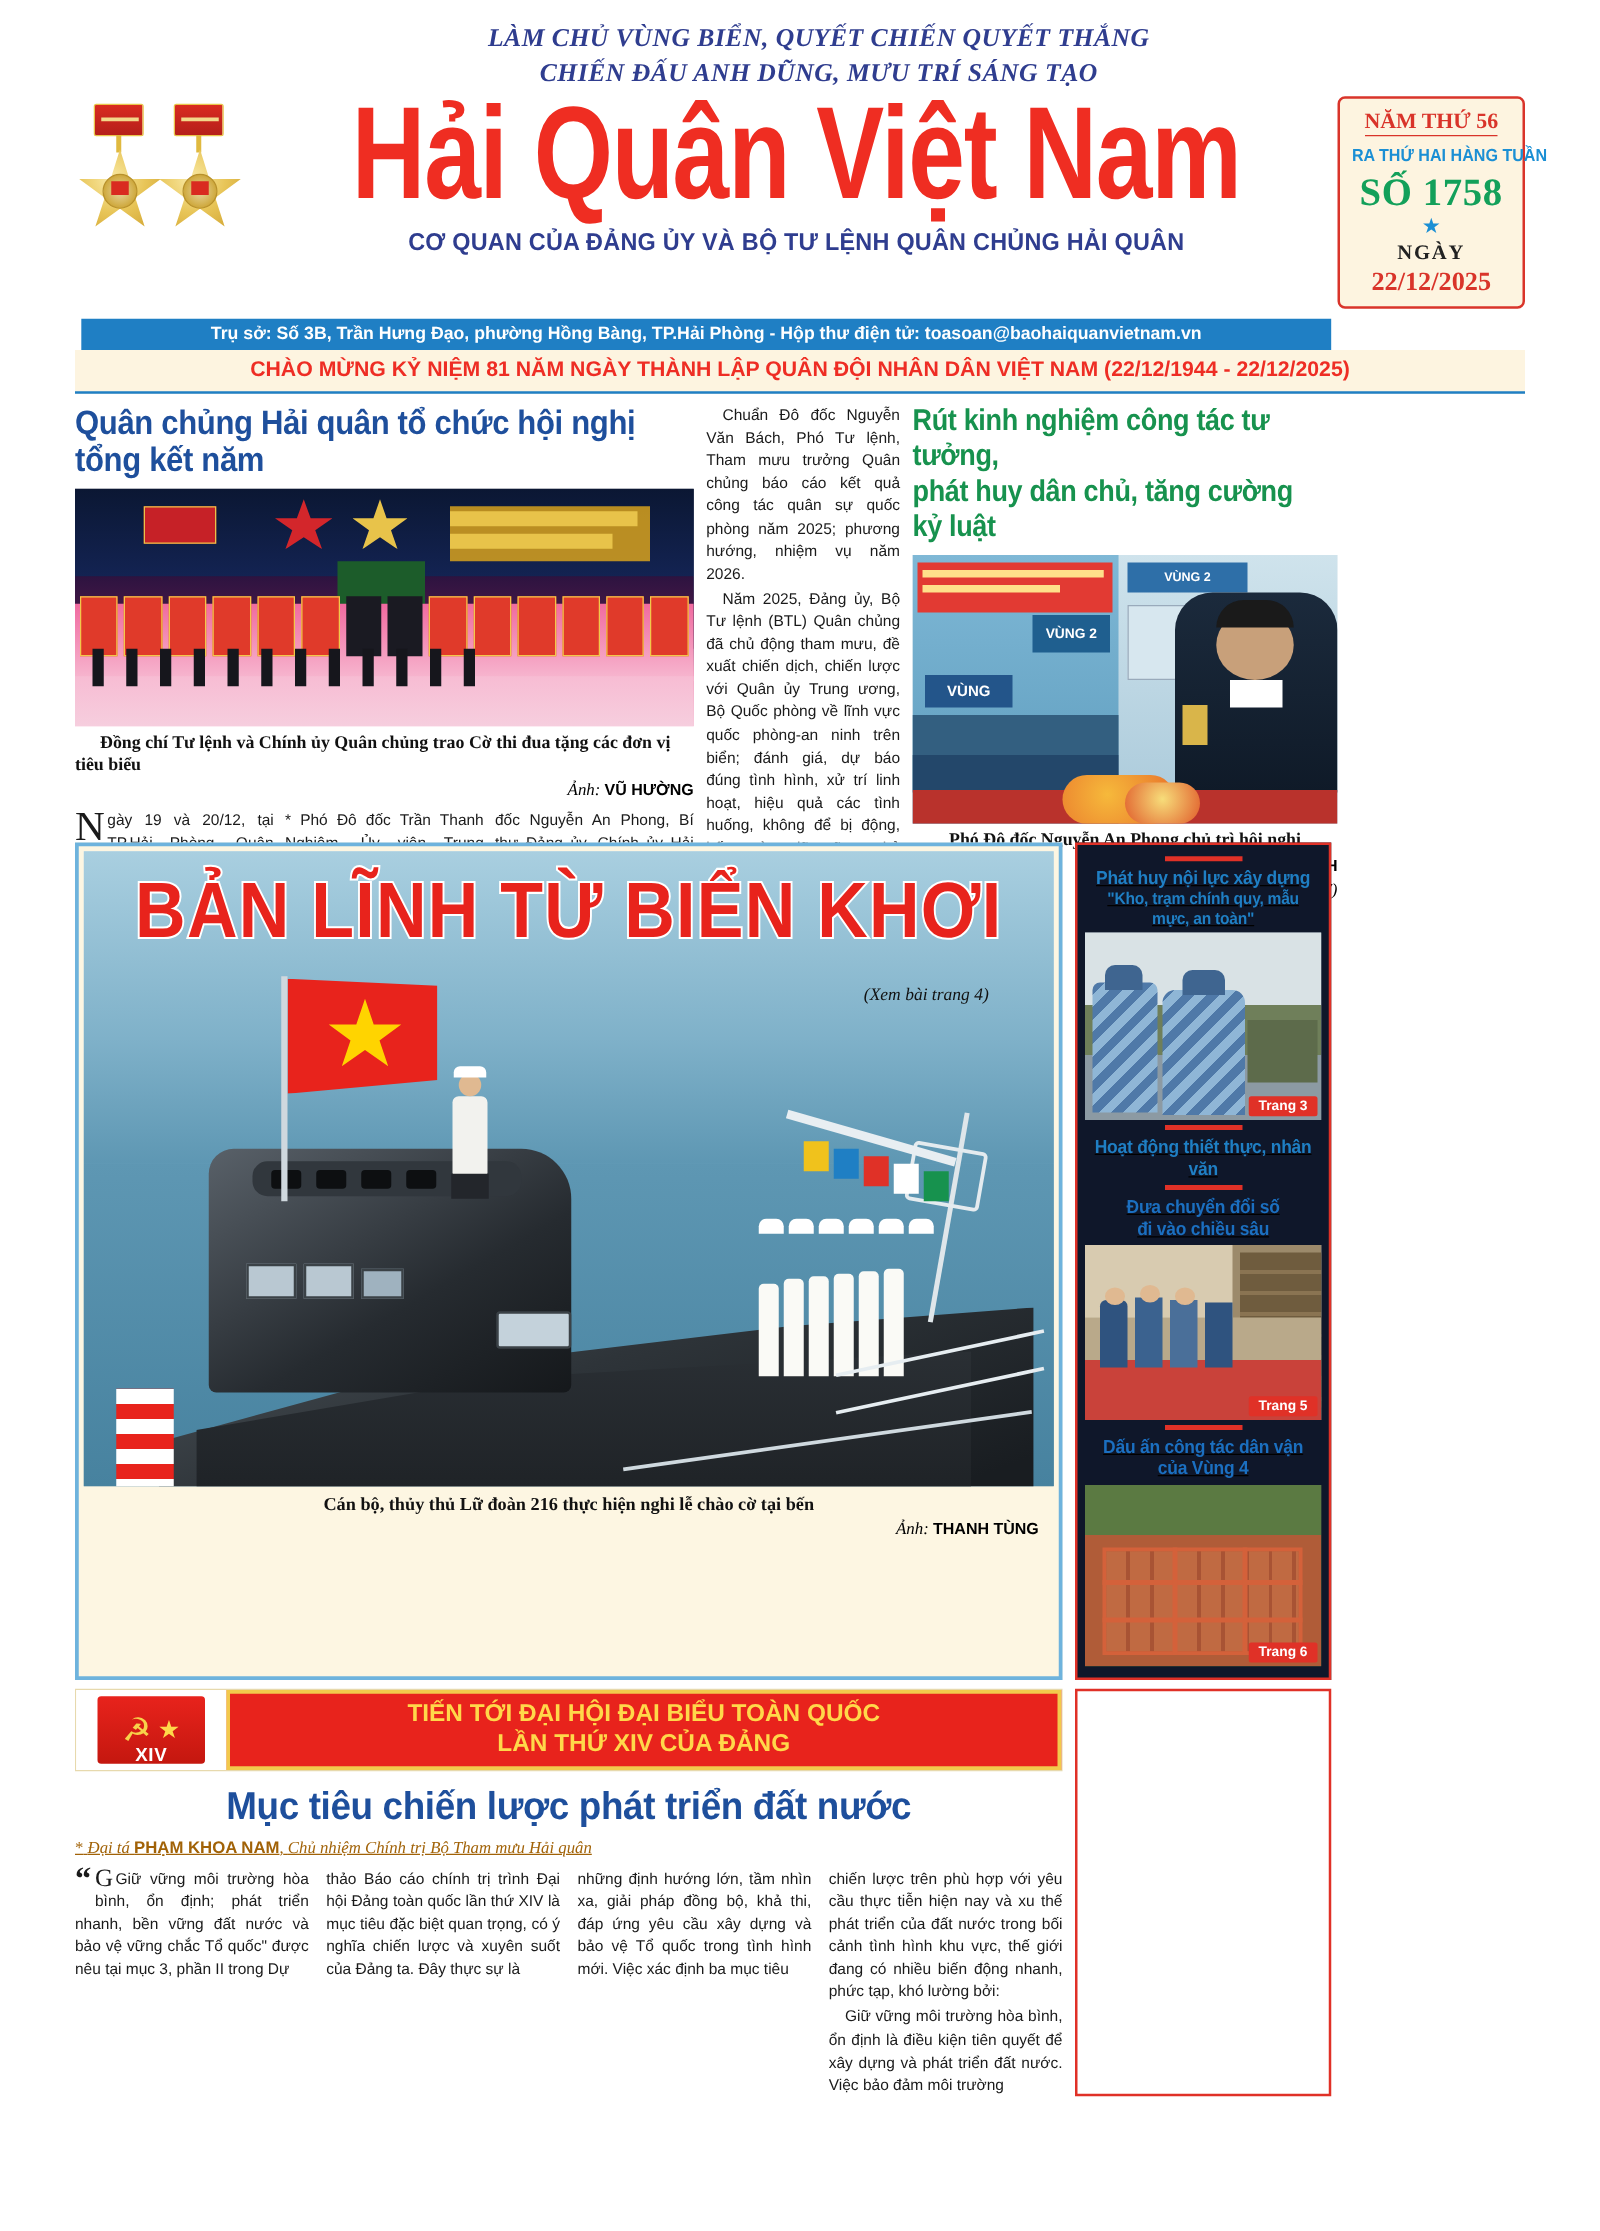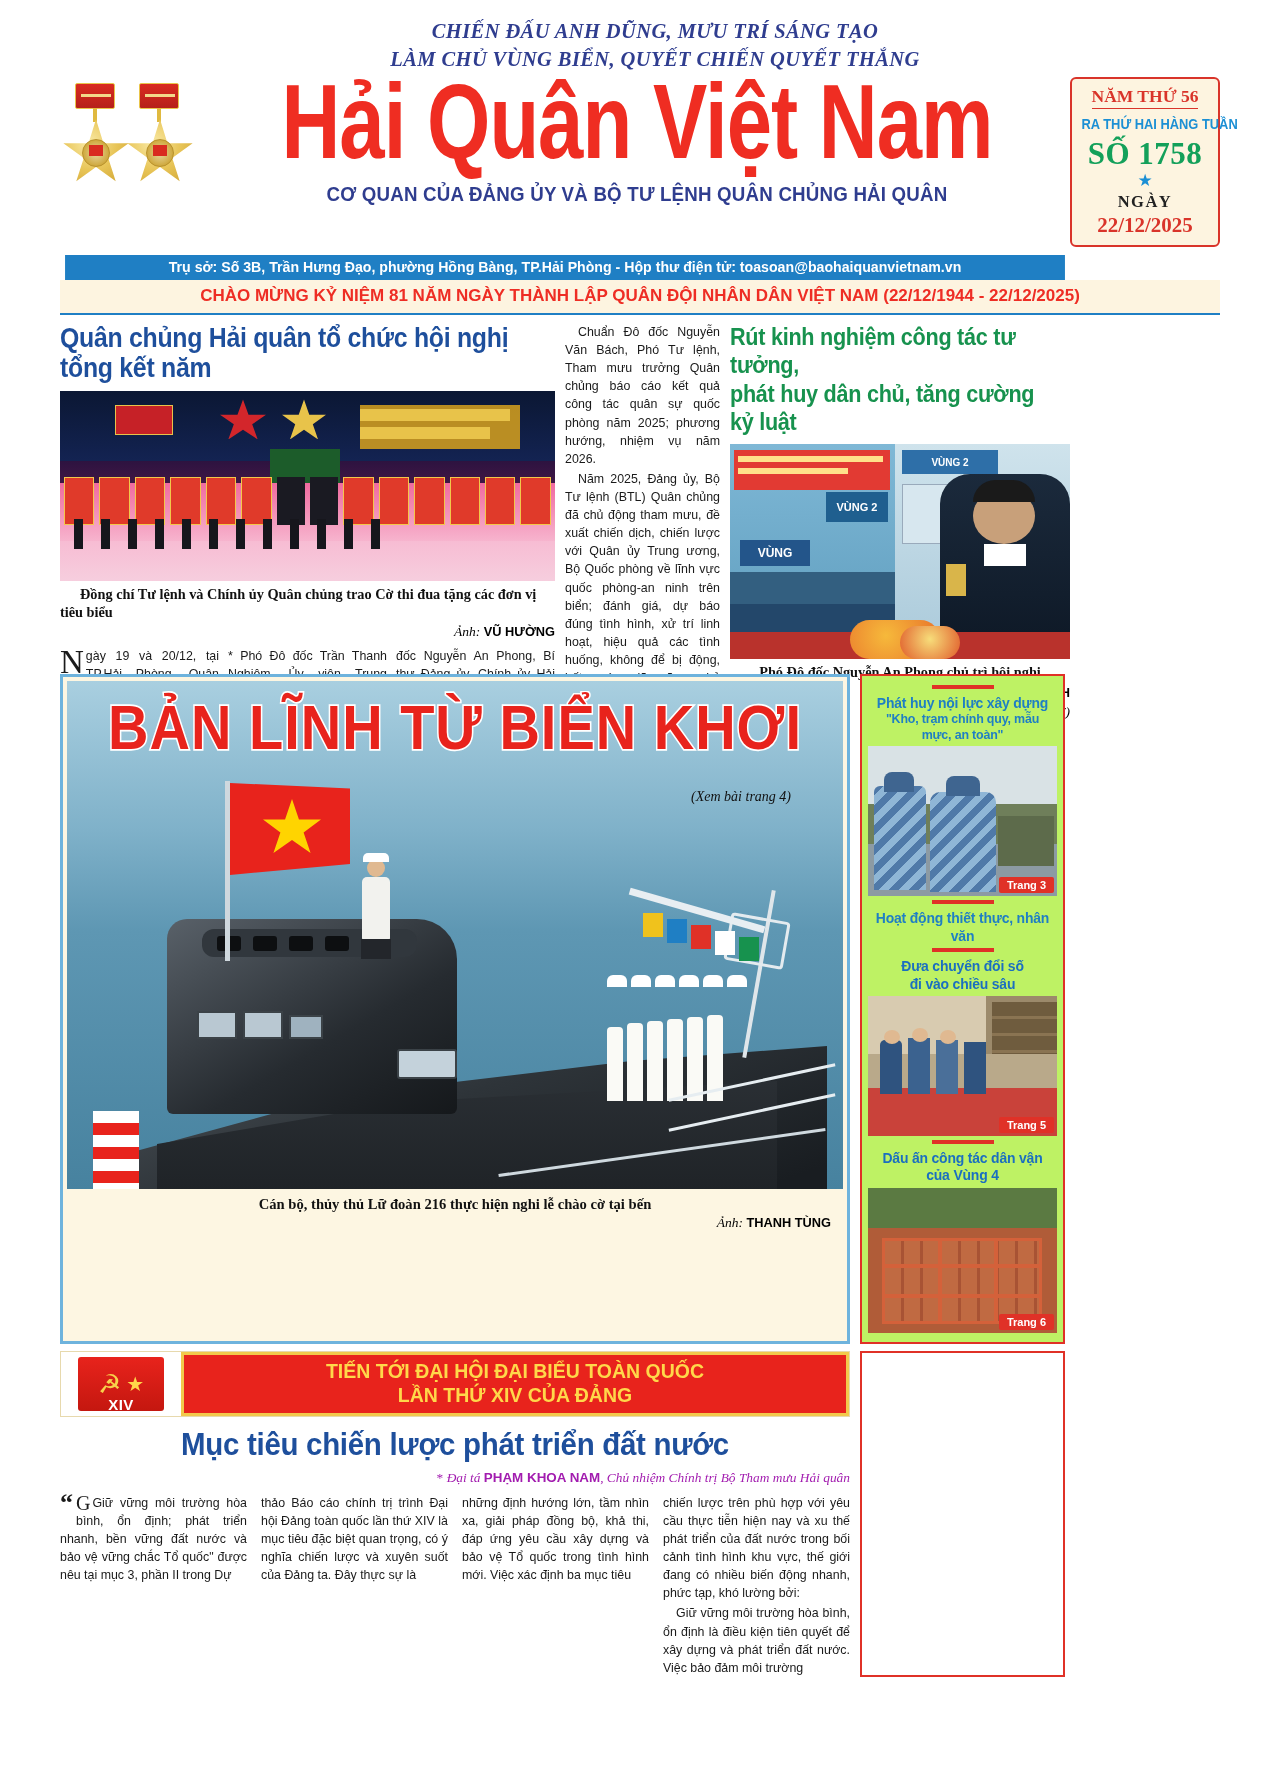--- a/index.html
+++ b/index.html
@@ -187,21 +187,21 @@
   .feature-cap {
     font-family: "Liberation Serif", serif; font-weight: bold;
     font-size: 14.6px; text-align: center; padding: 7px 0 2px 0; color:#111;
   }
   .feature-credit {
     font-family: "Liberation Serif", serif; font-size: 13.5px;
     text-align: right; padding-right: 12px; padding-bottom: 2px;
   }
 
   
-  .sidebar { width: 205px; border: 2.5px solid #e03127; padding: 5px 6px; background:#bef264; }
+  .sidebar { width: 205px; border: 2.5px solid #e03127; padding: 5px 6px; background:#0f172a;text-decoration:underline; }
   .sb-item { margin-bottom: 4px; }
   .sb-rule { height: 4px; background: #e03127; width: 62px; margin: 4px auto 5px auto; }
   .sb-title {
     font-family: "Liberation Sans", sans-serif; font-weight: bold;
     color: #1f7fc4; font-size: 15px; line-height: 1.16; text-align: center;
     transform: scaleX(.93); letter-spacing: -.2px;
   }
   .sb-title.blu2 { color:#1b6fc0; }
   .sb-photo { width: 100%; position: relative; overflow: hidden; margin-top: 4px; }
   .sb-page {
@@ -240,21 +240,21 @@
     font-weight: bold; font-size: 19.5px; line-height: 1.2;
     border: 3px solid #f2c94c;
   }
   .art-title {
     font-family: "Liberation Sans", sans-serif; font-weight: bold;
     color: #1e4f9c; font-size: 31px; text-align: center; margin-top: 10px;
     transform: scaleX(.95); letter-spacing: -.3px;
   }
   .art-sub {
     font-family: "Liberation Serif", serif; font-size: 13.4px;
-    text-align: right; margin-top: 7px; color:#a21caf;
+    text-align: left; margin-top: 7px; color:#a16207;text-decoration:underline;
   }
   .art-sub i { font-style: italic; }
   .art-sub b { font-family:"Liberation Sans",sans-serif; font-weight:bold; }
   .bot-cols { display: flex; gap: 14px; margin-top: 8px; }
   .bot-cols > div { flex: 1; }
   .quotemark {
     font-family:"Liberation Serif",serif; font-size: 26px; font-weight:bold;
     float:left; line-height:.7; padding-right:3px;
   }
   .bot-right { width: 205px; border: 2.5px solid #e03127; padding: 5px 6px; }
@@ -262,22 +262,22 @@
   
   .ph { position:absolute; }
 </style>
 </head>
 <body>
 
 <div class="page">
 
   <div class="masthead">
     <div class="slogan">
+      <div>LÀM CHỦ VÙNG BIỂN, QUYẾT CHIẾN QUYẾT THẮNG</div>
       <div>CHIẾN ĐẤU ANH DŨNG, MƯU TRÍ SÁNG TẠO</div>
-      <div>LÀM CHỦ VÙNG BIỂN, QUYẾT CHIẾN QUYẾT THẮNG</div>
     </div>
     <div class="title-row">
       <div class="medals">
         <div class="medal m1">
           <div class="ribbon"></div>
             <div class="hanger"></div>
           <div class="star"></div>
             <div class="star-inner"></div>
             <div class="star-flag"></div>
         </div>

